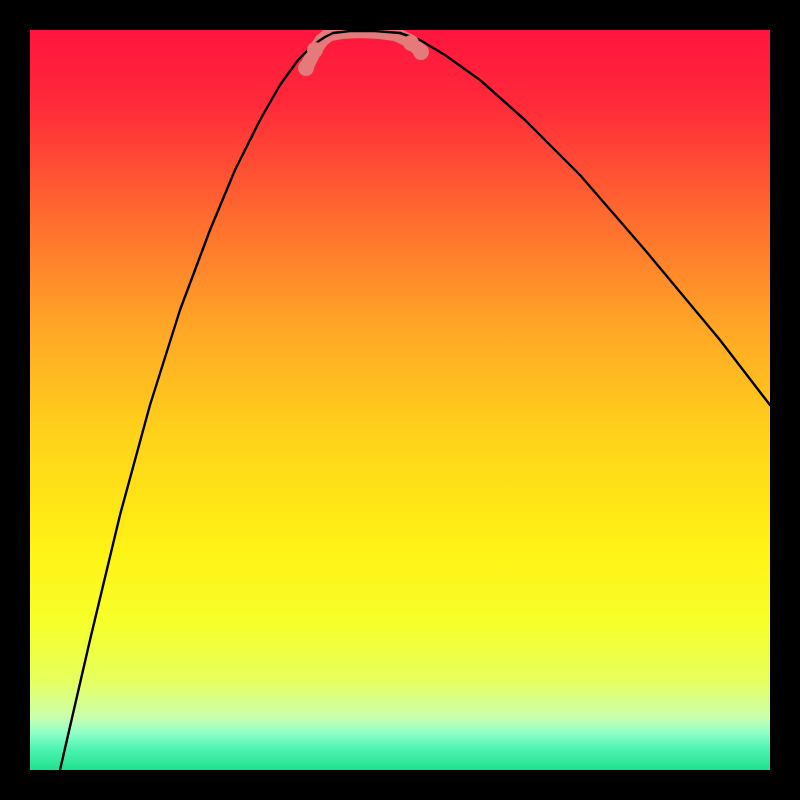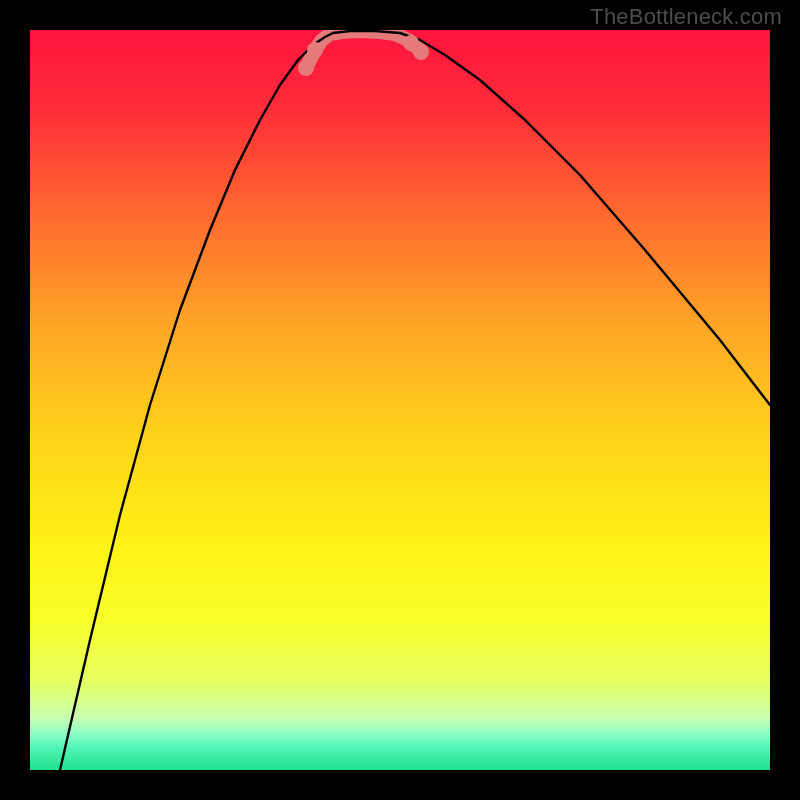--- a/index.html
+++ b/index.html
@@ -48,21 +48,20 @@
     top: 0;
     width: 100%;
     height: 100%;
   }
 </style>
 </head>
 <body>
 
 <div class="frame">
 
-  <div class="watermark">TheBottleneck.com</div>
 
   <div class="plot-area">
 
     <svg class="gradient" viewBox="0 0 740 740" preserveAspectRatio="none">
       <defs>
         <linearGradient id="bg-grad" x1="0" y1="0" x2="0" y2="1">
         <stop offset="0.00%" stop-color="#ff153e"></stop>
             <stop offset="10.00%" stop-color="#ff2a3a"></stop>
             <stop offset="25.00%" stop-color="#ff6a2f"></stop>
             <stop offset="40.00%" stop-color="#ffa626"></stop>

